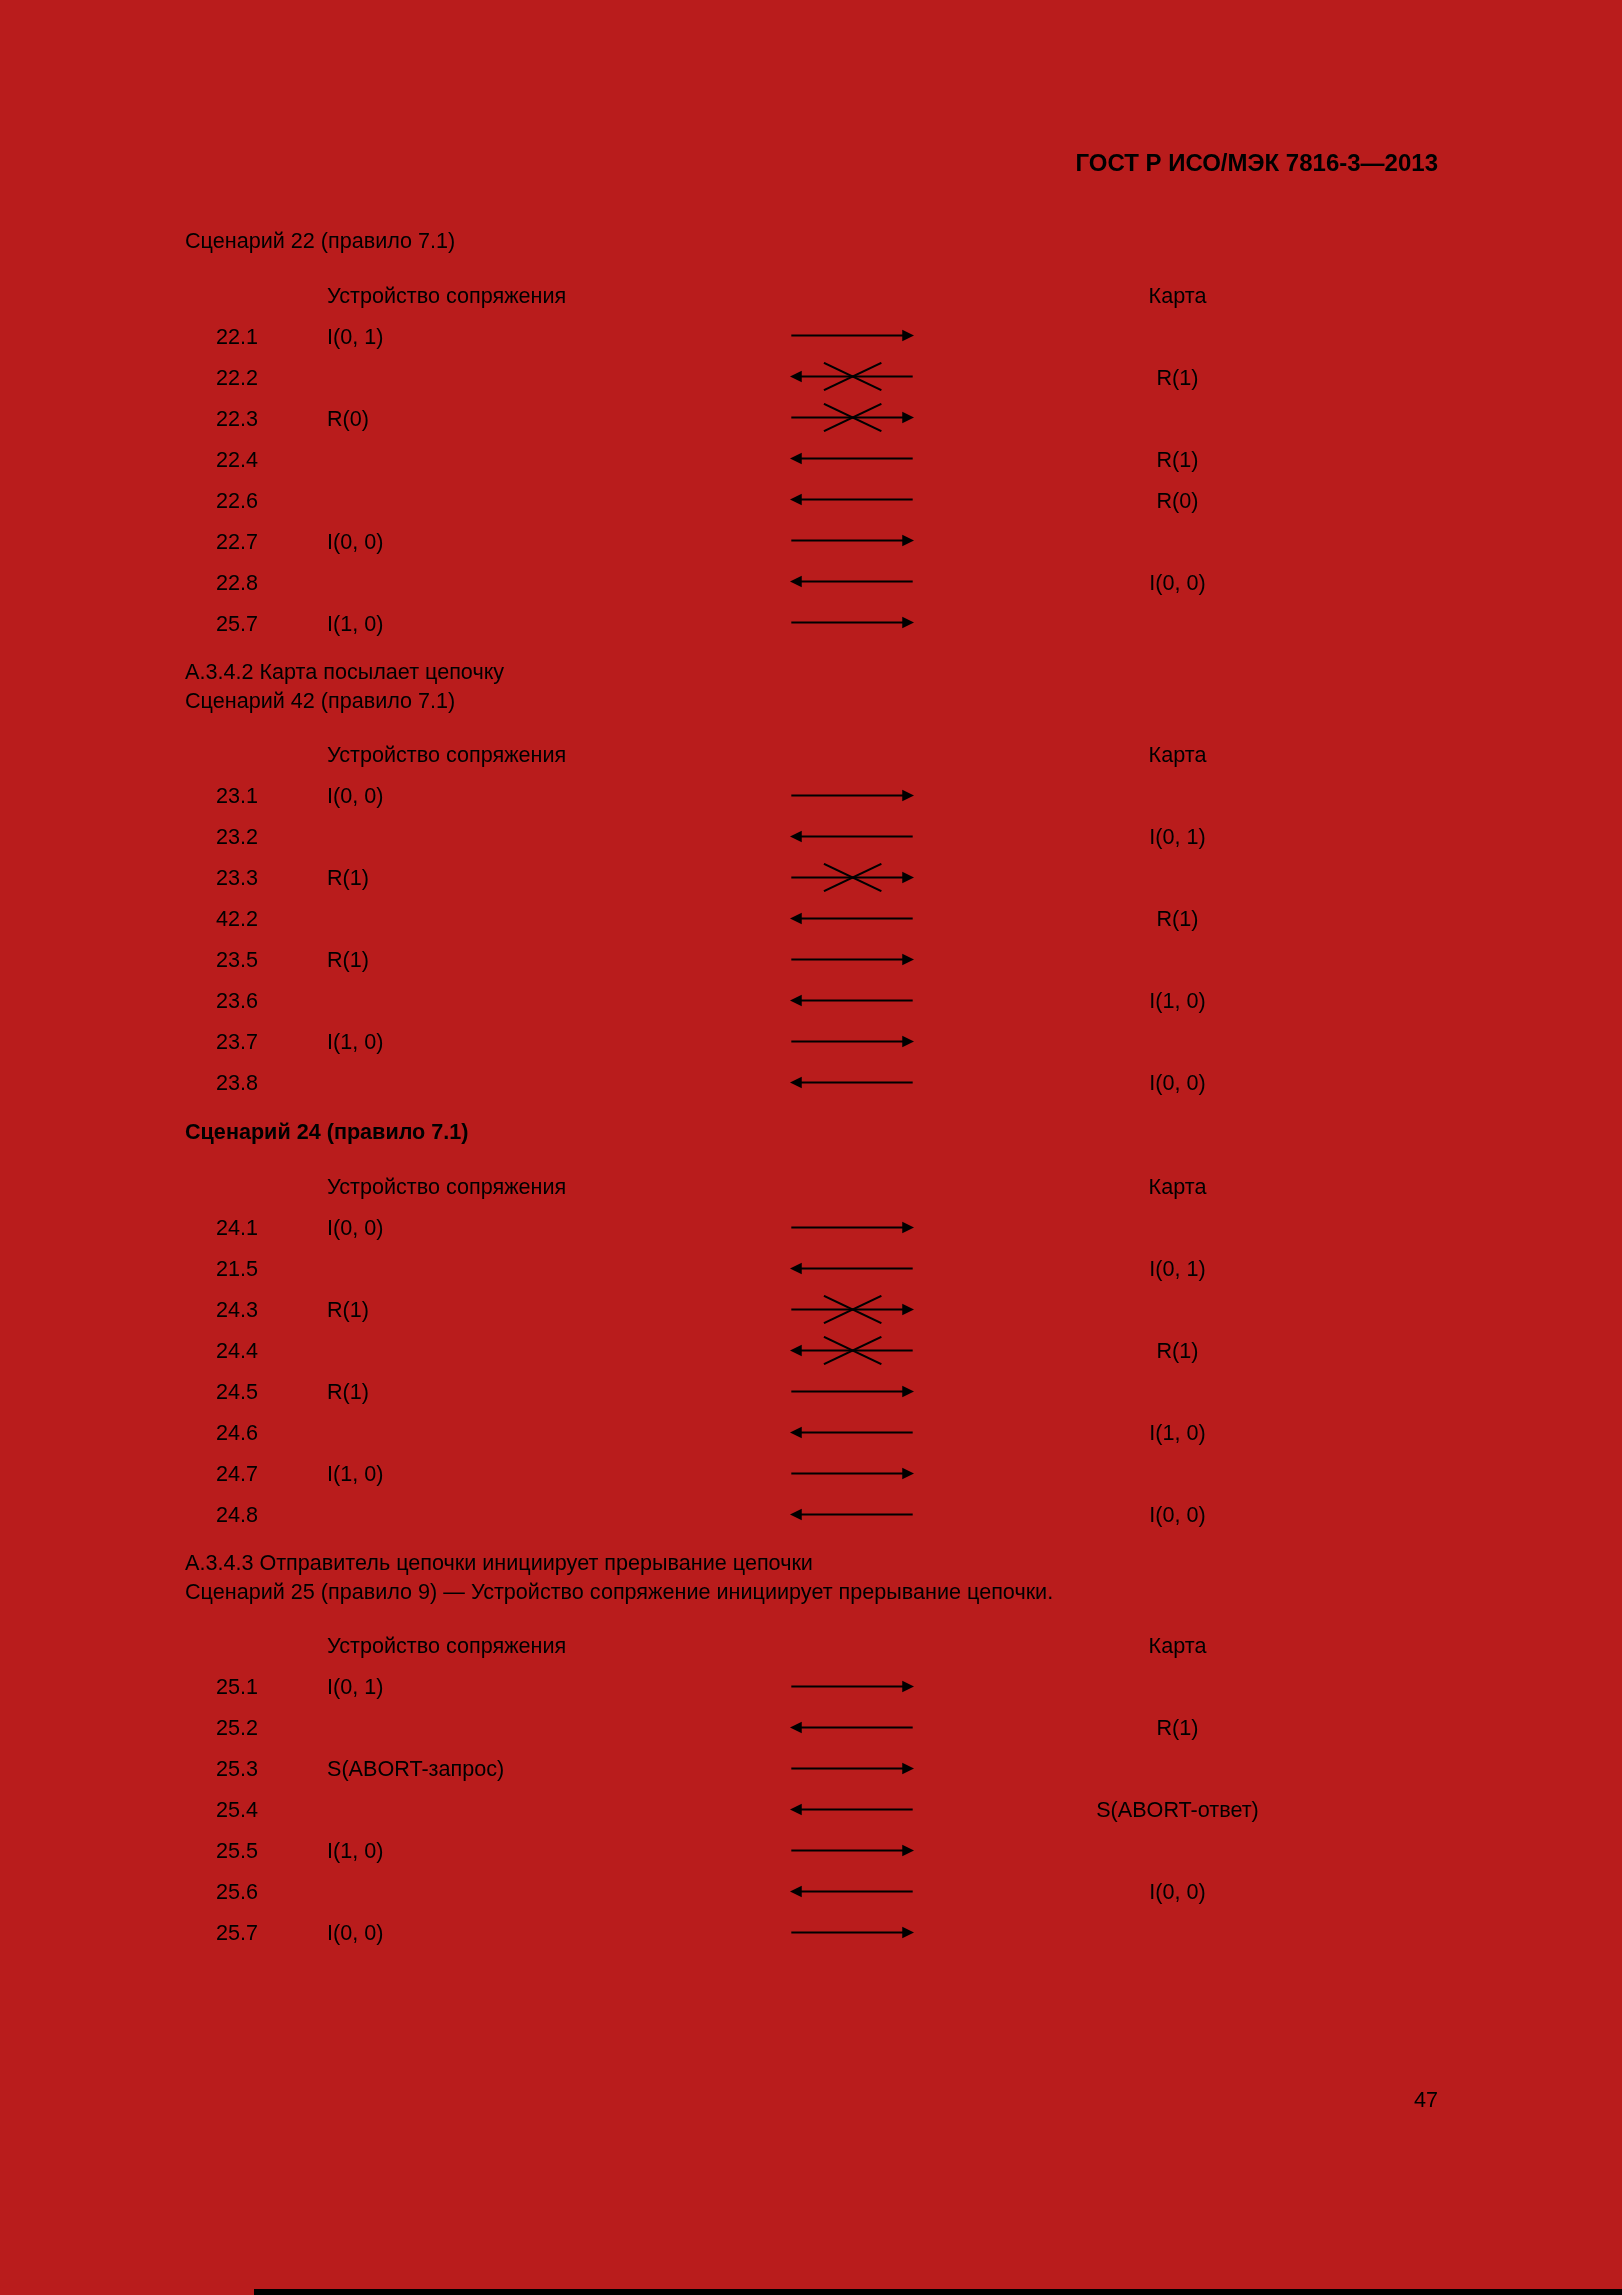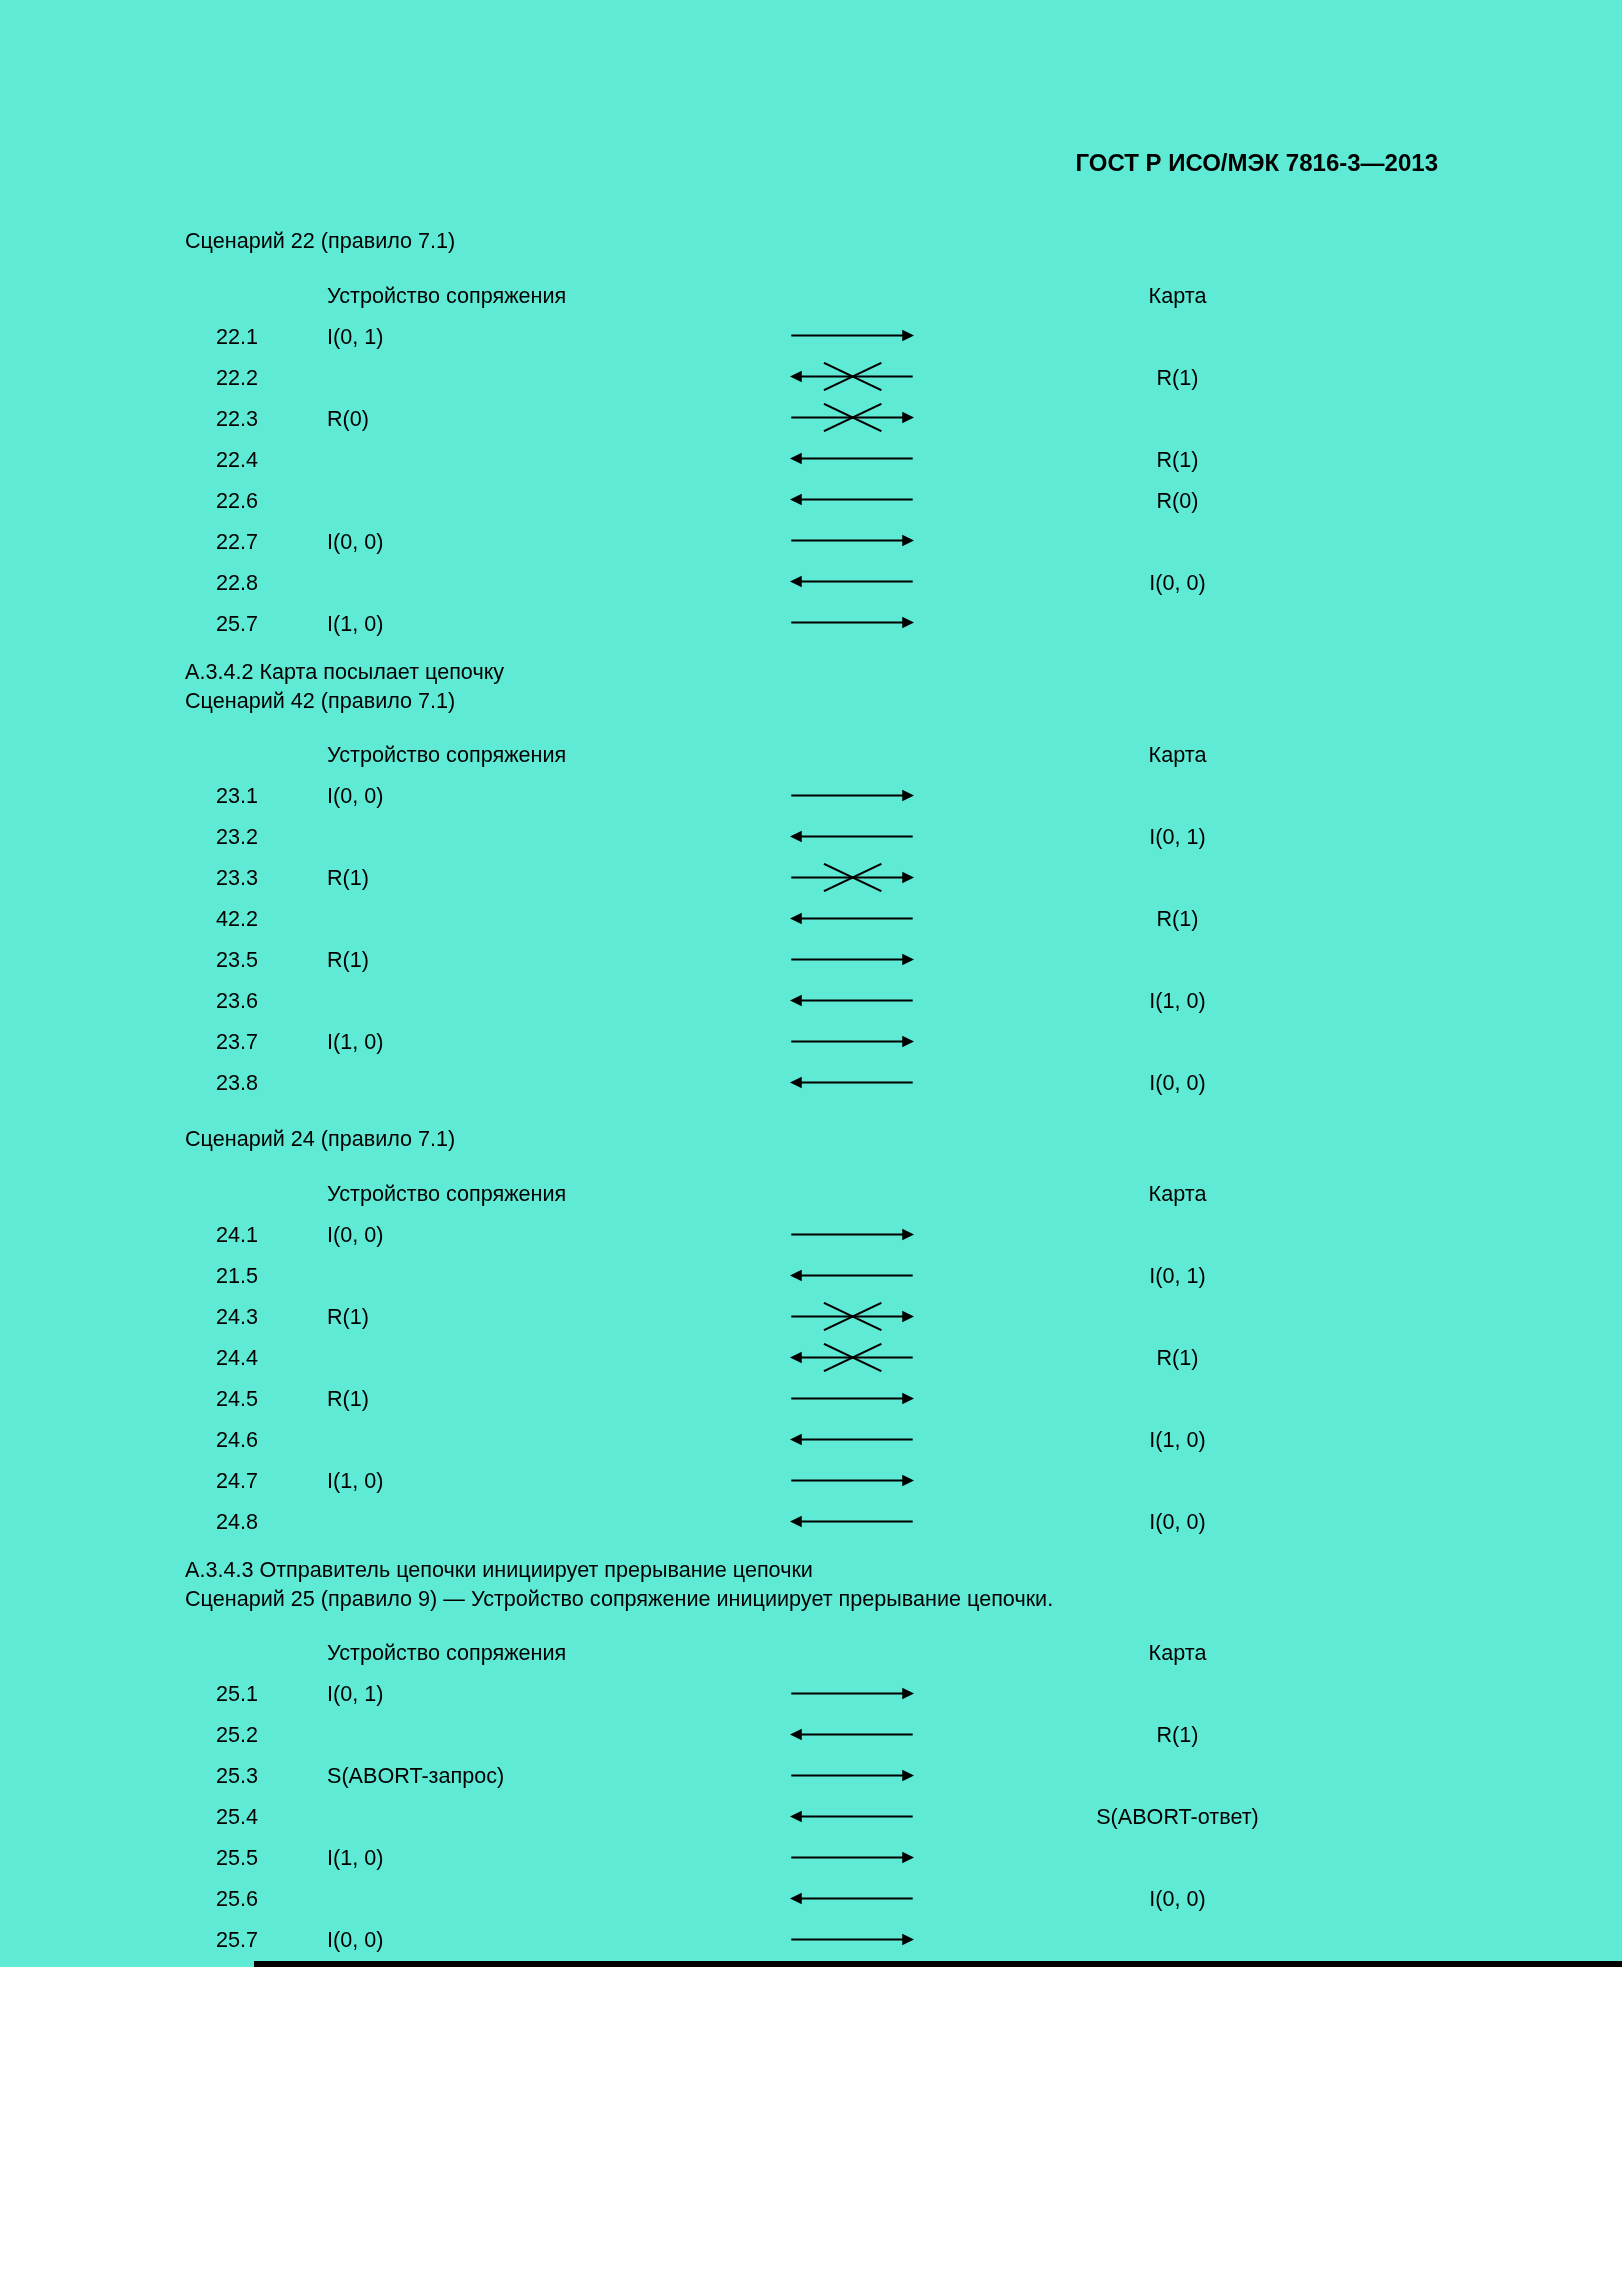--- a/index.html
+++ b/index.html
@@ -1,24 +1,24 @@
 <!DOCTYPE html>
 <html style="font-size:10.5px"><head>
 <meta charset="utf-8">
 <style>
   html, body { margin:0; padding:0; background:#ffffff; }
   .page {
-    position:relative; width:1623px; height:1967px; background:#5eead4;
+    position:relative; width:1623px; height:2295px; background:#b91c1c;
     font-family:"Liberation Sans","DejaVu Sans",sans-serif;
     font-size:21.6px; color:#000; overflow:hidden;
   }
   .doc-header { position:absolute; top:149px; right:185px; font-size:24px; font-weight:bold; }
   .content { position:absolute; top:226px; left:185px; width:1256px; }
   .scenario-title { height:29px; line-height:29px; }
-  .scenario-title.extra-gap { margin-top:21px; }
+  .scenario-title.extra-gap { margin-top:14px;font-weight:bold; }
   .section-heading { height:29px; line-height:29px; font-weight:normal; margin-top:13px; }
   .col-headers { position:relative; height:41px; line-height:41px; margin-top:19.6px; }
   .col-device, .cell-device { position:absolute; left:142px; width:393px; text-align:left; }
   .col-card, .cell-card { position:absolute; left:796px; width:393px; text-align:center; }
   .srow { position:relative; height:41px; line-height:41px; }
   .cell-num { position:absolute; left:31px; width:98px; }
   .arrow { position:absolute; left:605px; top:5.9px; width:124px; height:29px; }
   .arrow svg { display:block; }
   .page-number { position:absolute; top:2087px; right:185px; }
   .scan-line { position:absolute; left:254px; right:0; bottom:0; height:5.9px; background:#000; }

